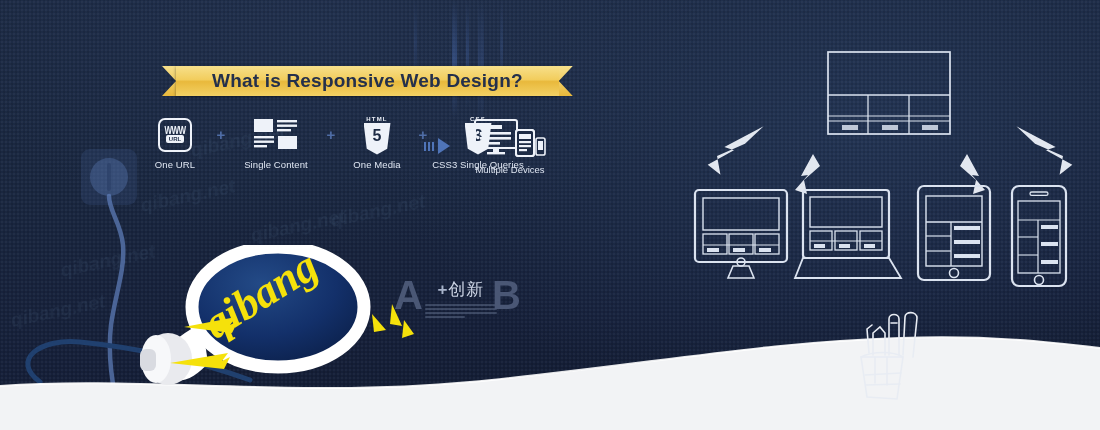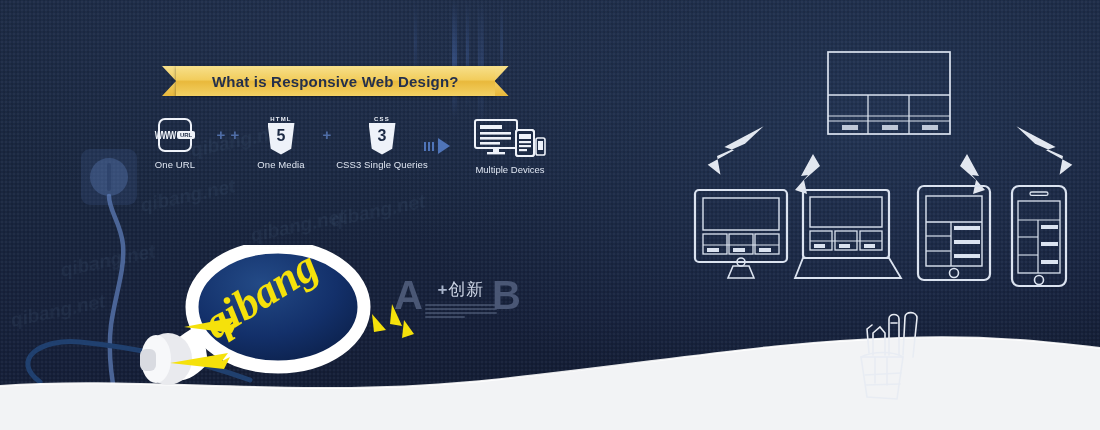--- a/index.html
+++ b/index.html
@@ -33,38 +33,38 @@
   .bar{position:absolute;background:linear-gradient(180deg,rgba(70,105,175,.0),rgba(78,115,190,.40),rgba(70,105,175,.0));}
 
   
   #ribbon{position:absolute;left:176px;top:66px;height:30px;}
   #ribbon .body{
     position:relative;height:30px;padding:0 36px;display:flex;align-items:center;
     background:linear-gradient(180deg,#f7e08b 0%,#f2cd5d 45%,#e9b93c 52%,#f3d164 100%);
     box-shadow:0 1px 3px rgba(0,0,0,.45);
   }
   #ribbon .title{
-    font-size:15px;font-weight:700;color:#24304c;letter-spacing:.2px;white-space:nowrap;
+    font-size:19px;font-weight:700;color:#24304c;letter-spacing:.2px;white-space:nowrap;
   }
   #ribbon .notch-l,#ribbon .notch-r{position:absolute;top:0;width:14px;height:30px;}
   #ribbon .notch-l{left:-14px;background:linear-gradient(180deg,#f7e08b,#e9b93c);
     clip-path:polygon(0 0,100% 0,100% 100%,0 100%,100% 50%);}
   #ribbon .notch-r{right:-14px;background:linear-gradient(180deg,#f7e08b,#e9b93c);
     clip-path:polygon(0 0,100% 0,0 50%,100% 100%,0 100%);}
 
   
   #features{position:absolute;left:136px;top:118px;display:flex;align-items:flex-start;gap:0;}
   .feat{width:78px;display:flex;flex-direction:column;align-items:center;}
   .feat .gfx{height:34px;display:flex;align-items:center;justify-content:center;}
   .feat .lbl{margin-top:7px;font-size:9.5px;color:#dfe6f2;white-space:nowrap;letter-spacing:.1px;}
   .plus{width:14px;color:#4f6da6;font-size:15px;font-weight:700;line-height:34px;text-align:center;}
   .feat.wide{width:96px;}
 
   .urlbox{width:30px;height:30px;border:2.4px solid #eef2f9;border-radius:7px;
-    display:flex;flex-direction:row;align-items:center;justify-content:center;gap:1px;}
+    display:flex;flex-direction:column;align-items:center;justify-content:center;gap:1px;}
   .urlbox .w{font-size:8px;font-weight:700;color:#eef2f9;letter-spacing:-.5px;line-height:7px;
     transform:scaleY(1.35);}
   .urlbox .u{font-size:6px;font-weight:700;color:#1d2b45;background:#eef2f9;
     border-radius:2px;padding:0 3px;line-height:8px;}
 
   .shield{width:27px;height:32px;background:#eef2f9;
     clip-path:polygon(0 0,100% 0,88% 82%,50% 100%,12% 82%);
     display:flex;align-items:center;justify-content:center;}
   .shield span{color:#1d2b45;font-size:16px;font-weight:700;line-height:1;padding-bottom:5px;}
   .badge-wrap{display:flex;flex-direction:column;align-items:center;}
@@ -127,20 +127,35 @@
         <div class="urlbox">
           <span class="w">WWW</span>
           <span class="u">URL</span>
         </div>
       </div>
       <div class="lbl">One URL</div>
     </div>
 
     <div class="plus">+</div>
 
+    <div class="feat wide">
+      <div class="gfx">
+        <svg width="44" height="32" viewBox="0 0 44 32">
+          <rect x="0" y="0" width="19" height="13" fill="#eef2f9"></rect>
+          <rect x="23" y="1" width="20" height="2.4" fill="#eef2f9"></rect>
+          <rect x="23" y="5.5" width="20" height="2.4" fill="#eef2f9"></rect>
+          <rect x="23" y="10" width="14" height="2.4" fill="#eef2f9"></rect>
+          <rect x="0" y="17" width="20" height="2.4" fill="#eef2f9"></rect>
+          <rect x="0" y="21.5" width="20" height="2.4" fill="#eef2f9"></rect>
+          <rect x="0" y="26" width="13" height="2.4" fill="#eef2f9"></rect>
+          <rect x="24" y="17" width="19" height="13" fill="#eef2f9"></rect>
+        </svg>
+      </div>
+      <div class="lbl">Single Content</div>
+    </div>
 
     <div class="plus">+</div>
 
     <div class="feat">
       <div class="gfx">
         <div class="badge-wrap">
           <span class="badge-tag">HTML</span>
           <span class="shield">
               <span>5</span>
             </span>

